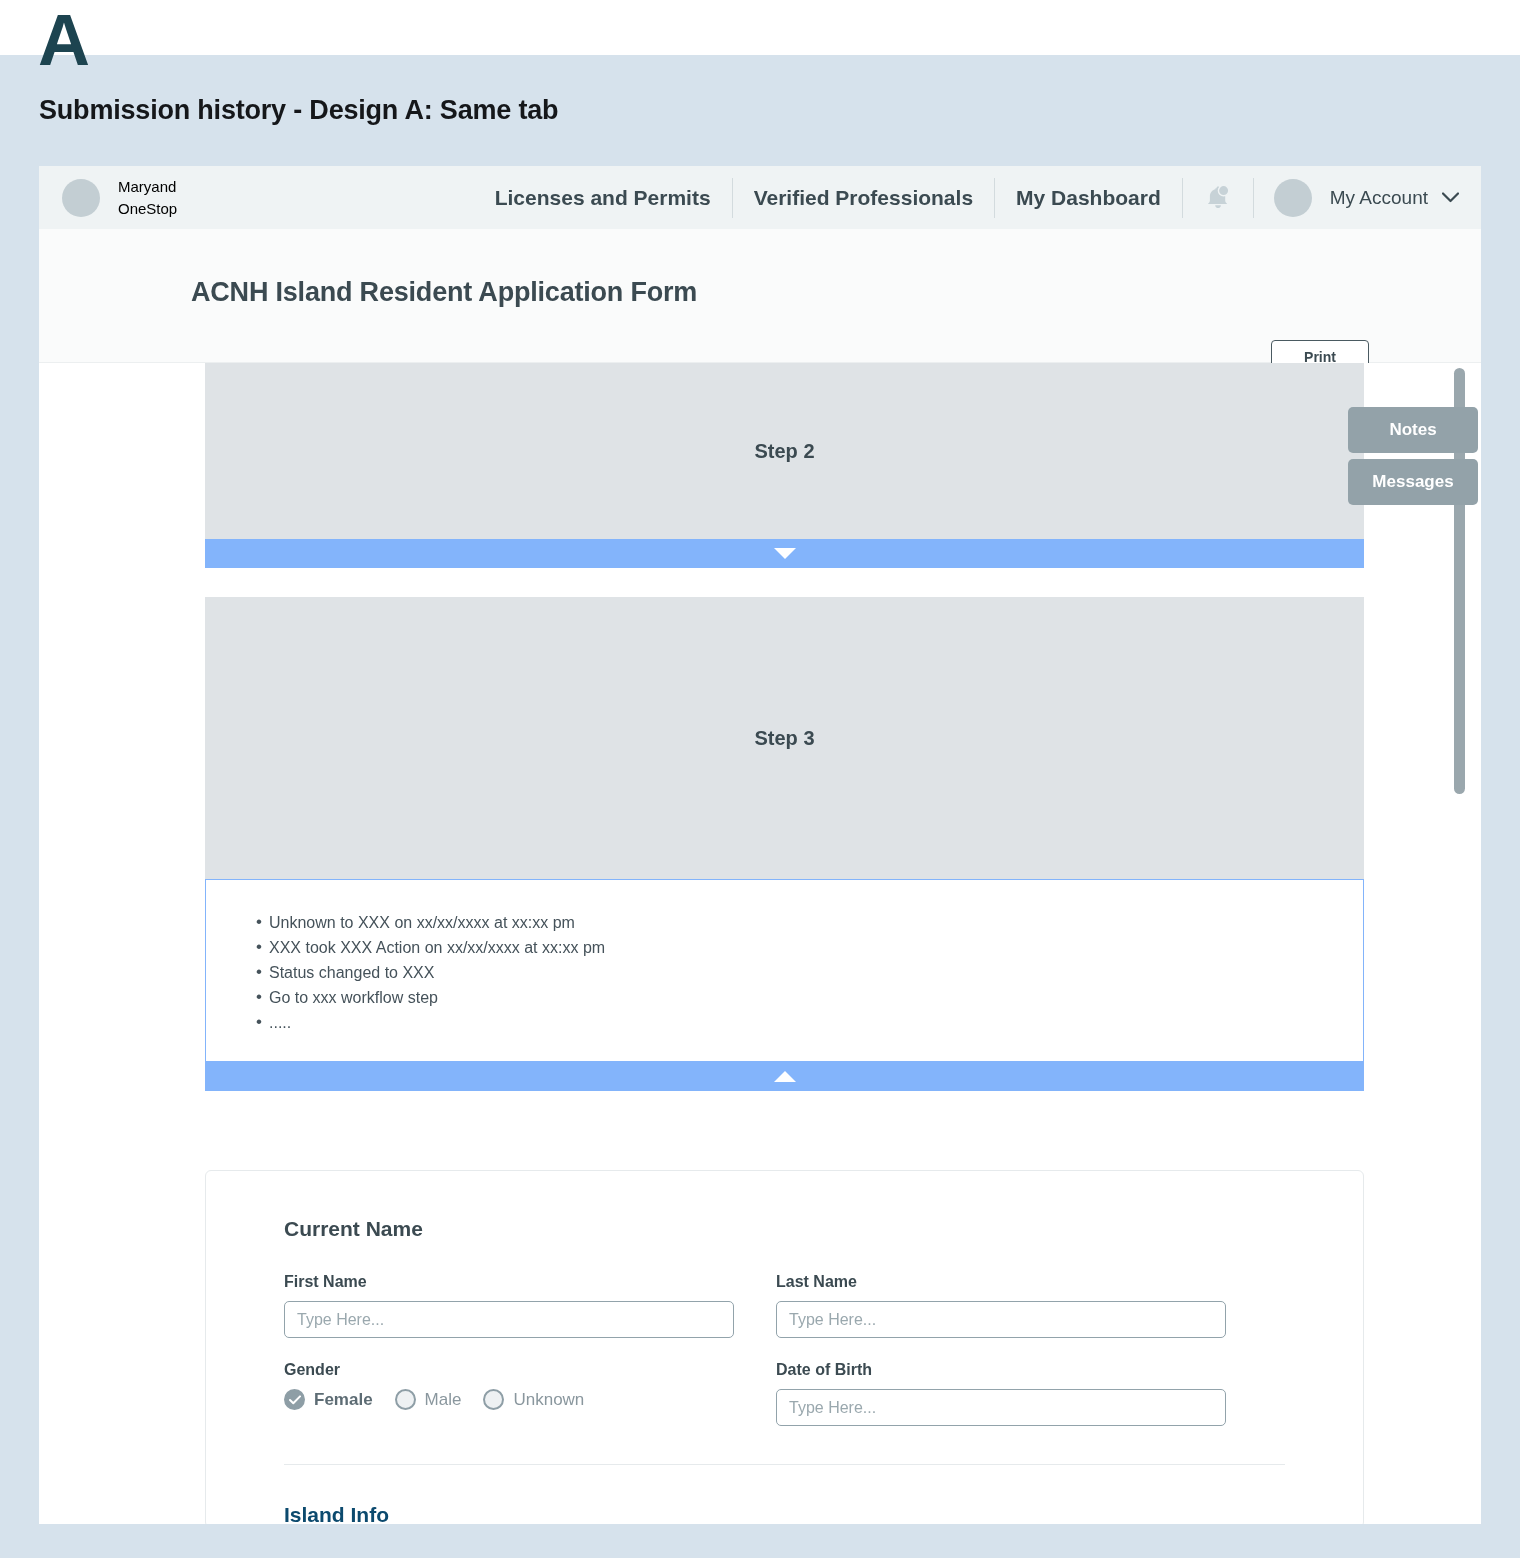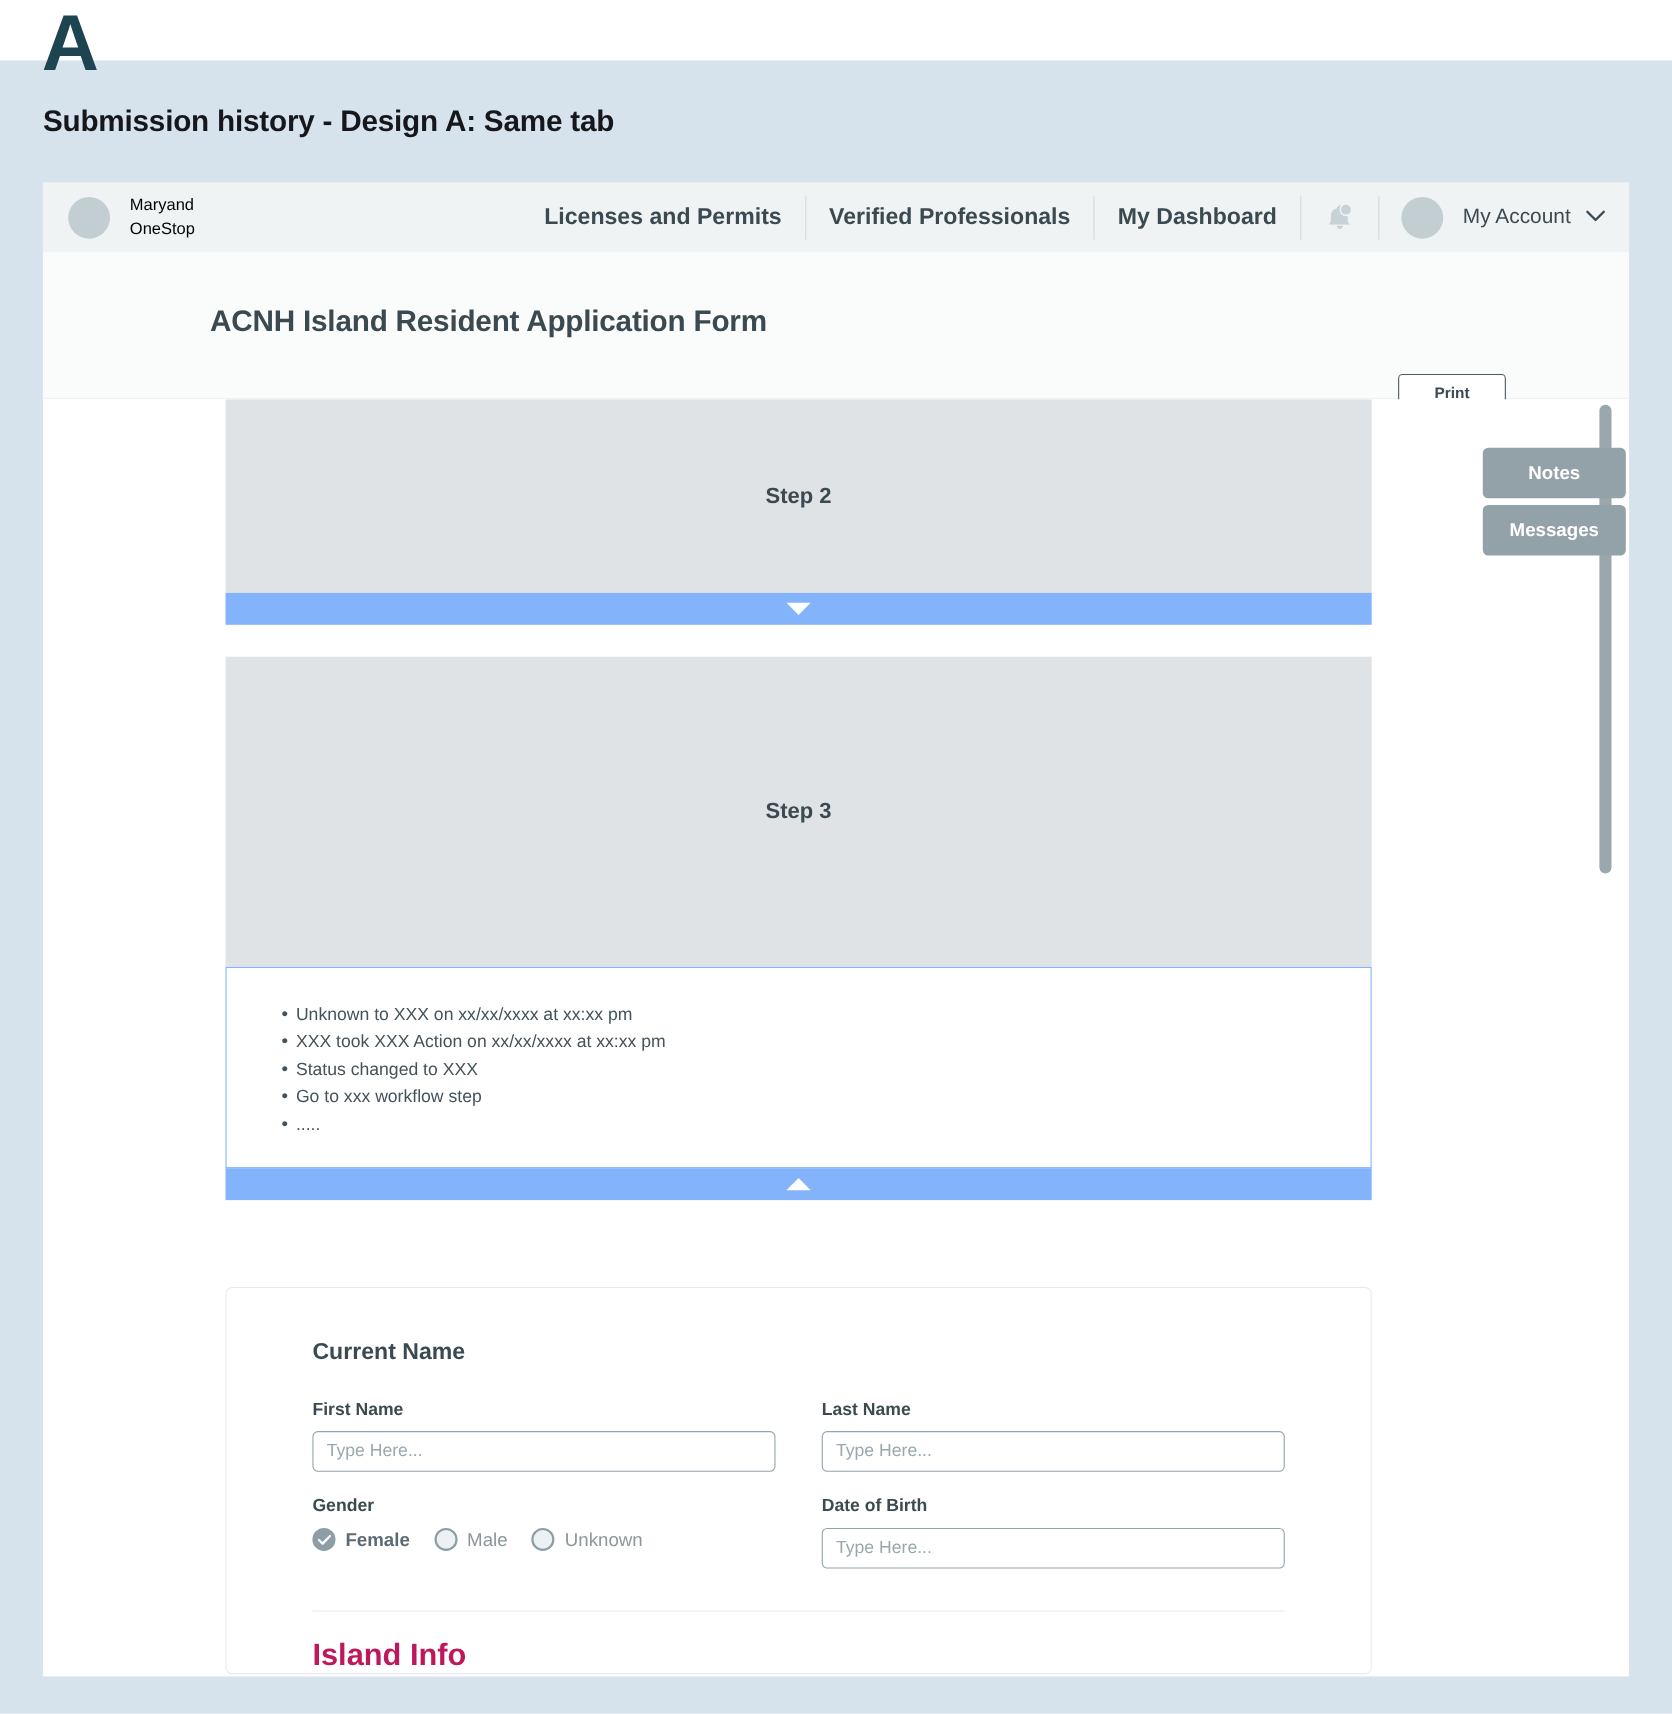--- a/index.html
+++ b/index.html
@@ -152,21 +152,21 @@
   
   .scrollbody {
     position: relative;
     height: 1161px;
     background: #ffffff;
     overflow: hidden;
   }
   .content-col {
     position: absolute;
     left: 166px; top: 0;
-    width: 1042px;
+    width: 1159px;
   }
 
   .step-panel {
     background: #dfe3e6;
     display: flex; align-items: center; justify-content: center;
     font-size: 20px;
     font-weight: 700;
     color: #3b4a51;
   }
   .step2-panel { height: 176px; }
@@ -264,24 +264,24 @@
     font-size: 17px;
     color: #8a979e;
   }
   .radio-text.sel { color: #5d6c74; font-weight: 700; }
   .divider {
     height: 1px;
     background: #e6eaec;
     margin-top: 38px;
   }
   .next-heading {
-    font-size: 28px;
-    font-weight: 700;
-    color: #be185d;
-    margin-top: 24px;
+    font-size: 21px;
+    font-weight: 700;
+    color: #0c4a6e;
+    margin-top: 38px;
   }
 
   
   .scrollbar-track {
     position: absolute;
     right: 16px; top: 5px;
     width: 11px; height: 1140px;
   }
   .scrollbar-thumb {
     position: absolute;

